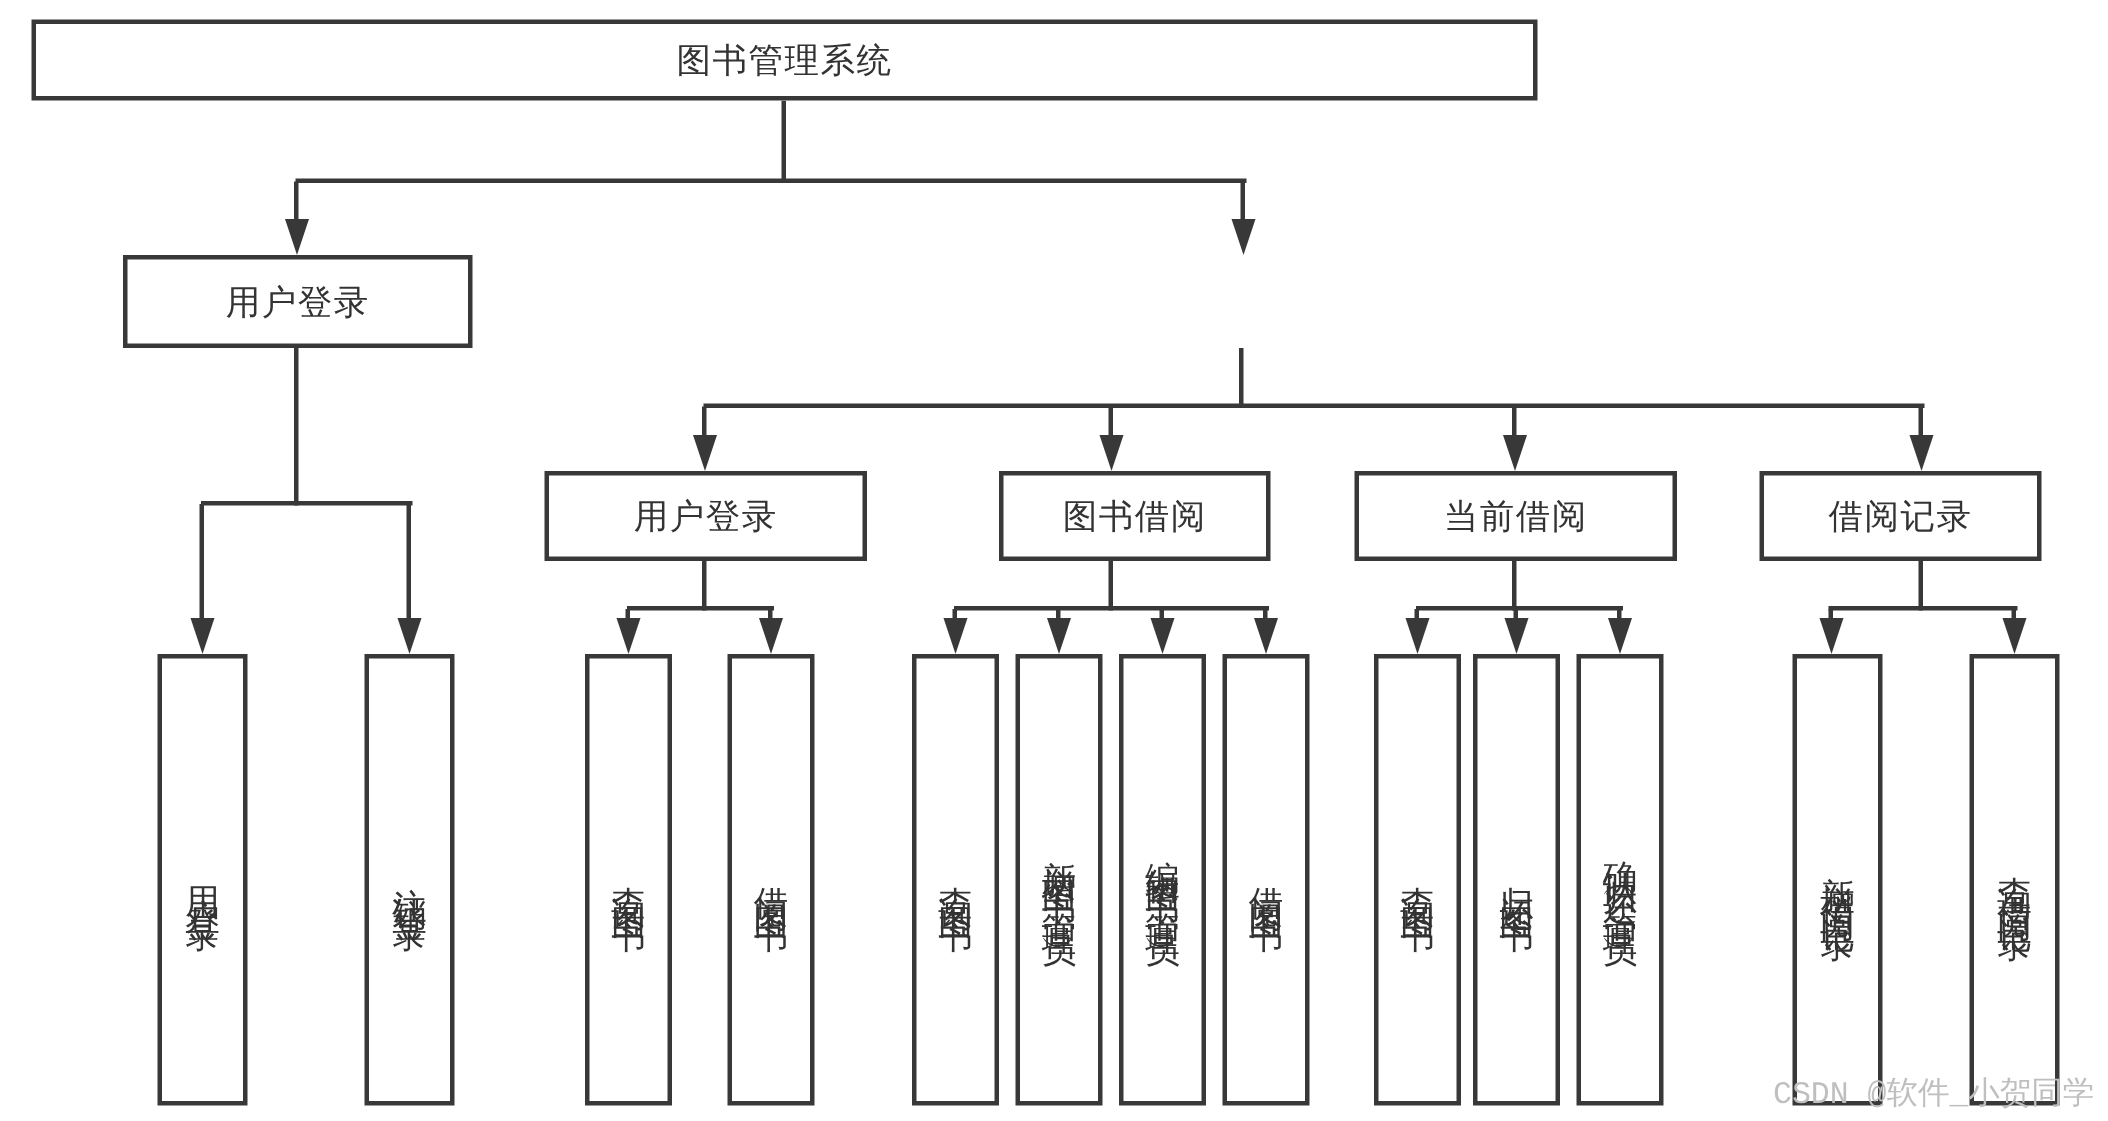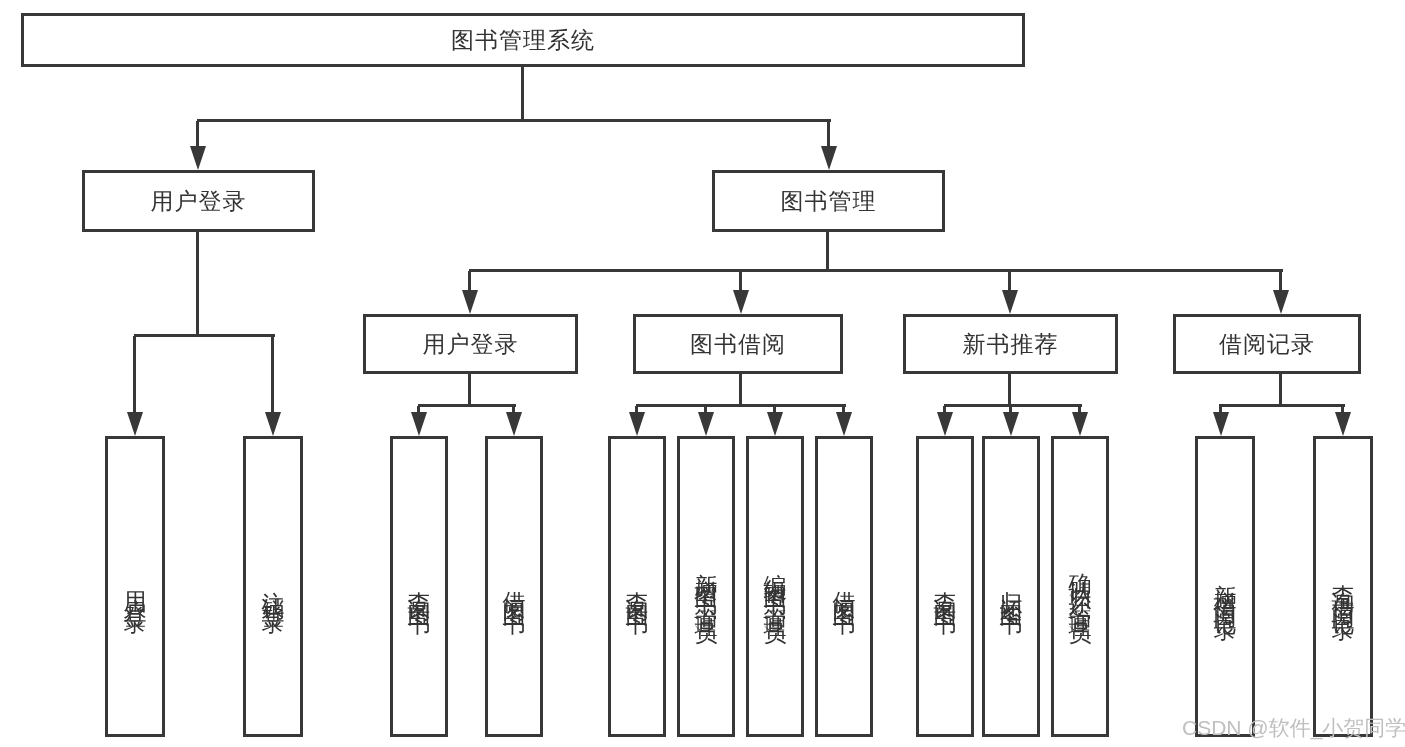--- a/index.html
+++ b/index.html
@@ -56,20 +56,21 @@
     left: 1182px;
     top: 712px;
     width: 223px;
     height: 32px;
     display: flex;
     align-items: center;
     font-size: 21px;
     color: var(--wm, #bfbfbf);
     white-space: nowrap;
     z-index: 5;
+    font-family: Liberation Mono, monospace;
   }
 </style>
 </head>
 <body>
 
 <div id="stage">
 
   <div class="line" style="left:521px;top:67px;width:3px;height:55px"></div>
   <div class="line" style="left:197px;top:119px;width:634px;height:3px"></div>
   <div class="line" style="left:196px;top:121px;width:3px;height:27px"></div>
@@ -125,25 +126,24 @@
   <div class="line" style="left:1279px;top:374px;width:3px;height:33px"></div>
   <div class="line" style="left:1219px;top:404px;width:126px;height:3px"></div>
   <div class="line" style="left:1219px;top:406px;width:3px;height:8px"></div>
   <div class="arrow" style="left:1213px;top:412px"></div>
   <div class="line" style="left:1341px;top:406px;width:3px;height:8px"></div>
   <div class="arrow" style="left:1335px;top:412px"></div>
 
   <div class="box hbox" style="left:21px;top:13px;width:1004px;height:54px">图书管理系统</div>
 
   <div class="box hbox" style="left:82px;top:170px;width:233px;height:62px">用户登录</div>
-  <div class="box hbox" style="left:712px;top:170px;width:233px;height:62px">图书管理</div>
 
   <div class="box hbox" style="left:363px;top:314px;width:215px;height:60px">用户登录</div>
-  <div class="box hbox" style="left:633px;top:314px;width:210px;height:60px">图书借阅</div>
-  <div class="box hbox" style="left:903px;top:314px;width:215px;height:60px">新书推荐</div>
+  <div class="box hbox" style="left:666px;top:314px;width:181px;height:60px">图书借阅</div>
+  <div class="box hbox" style="left:903px;top:314px;width:215px;height:60px">当前借阅</div>
   <div class="box hbox" style="left:1173px;top:314px;width:188px;height:60px">借阅记录</div>
 
   <div class="box vbox" style="left:105px;top:436px;width:60px;height:301px">用户登录</div>
   <div class="box vbox" style="left:243px;top:436px;width:60px;height:301px">注销登录</div>
 
   <div class="box vbox" style="left:390px;top:436px;width:58px;height:301px">查询图书</div>
   <div class="box vbox" style="left:485px;top:436px;width:58px;height:301px">借阅图书</div>
 
   <div class="box vbox" style="left:608px;top:436px;width:58px;height:301px">查询图书</div>
   <div class="box vbox" style="left:677px;top:436px;width:58px;height:301px">新增图书（管理员）</div>

